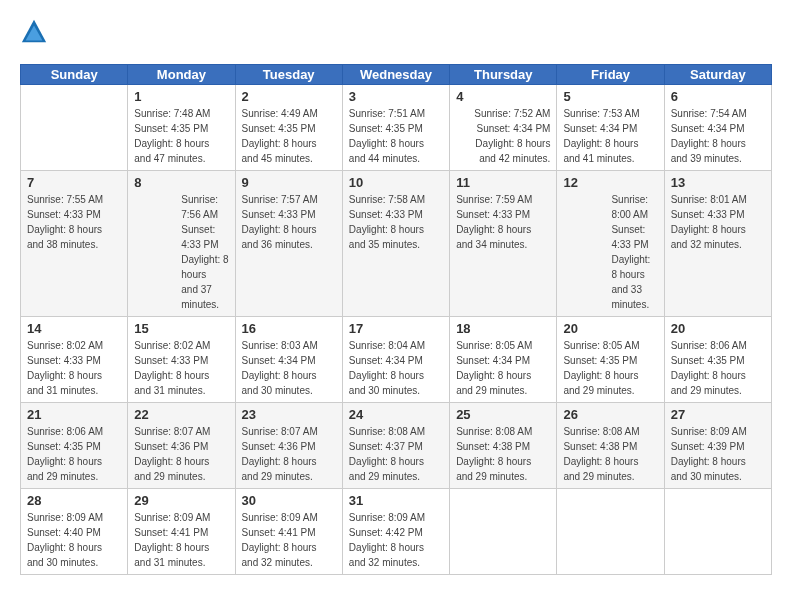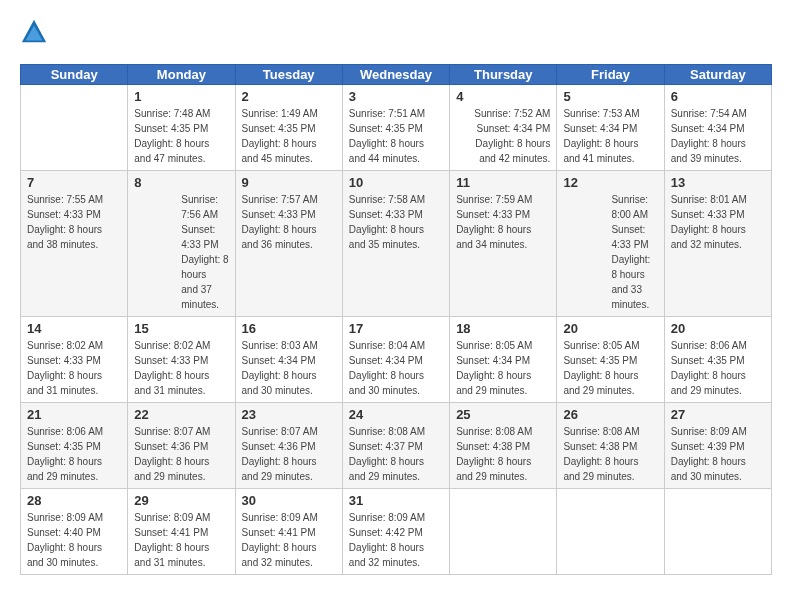--- a/index.html
+++ b/index.html
@@ -125,21 +125,21 @@
         <td class="empty-cell"></td>
         <td>
           <span class="day-number">1</span>
           <div class="day-info" style="white-space: pre-line;">Sunrise: 7:48 AM
 Sunset: 4:35 PM
 Daylight: 8 hours
 and 47 minutes.</div>
         </td>
         <td>
           <span class="day-number">2</span>
-          <div class="day-info" style="white-space: pre-line;">Sunrise: 1:49 AM
+          <div class="day-info" style="white-space: pre-line;">Sunrise: 4:49 AM
 Sunset: 4:35 PM
 Daylight: 8 hours
 and 45 minutes.</div>
         </td>
         <td>
           <span class="day-number">3</span>
           <div class="day-info" style="white-space: pre-line;">Sunrise: 7:51 AM
 Sunset: 4:35 PM
 Daylight: 8 hours
 and 44 minutes.</div>

